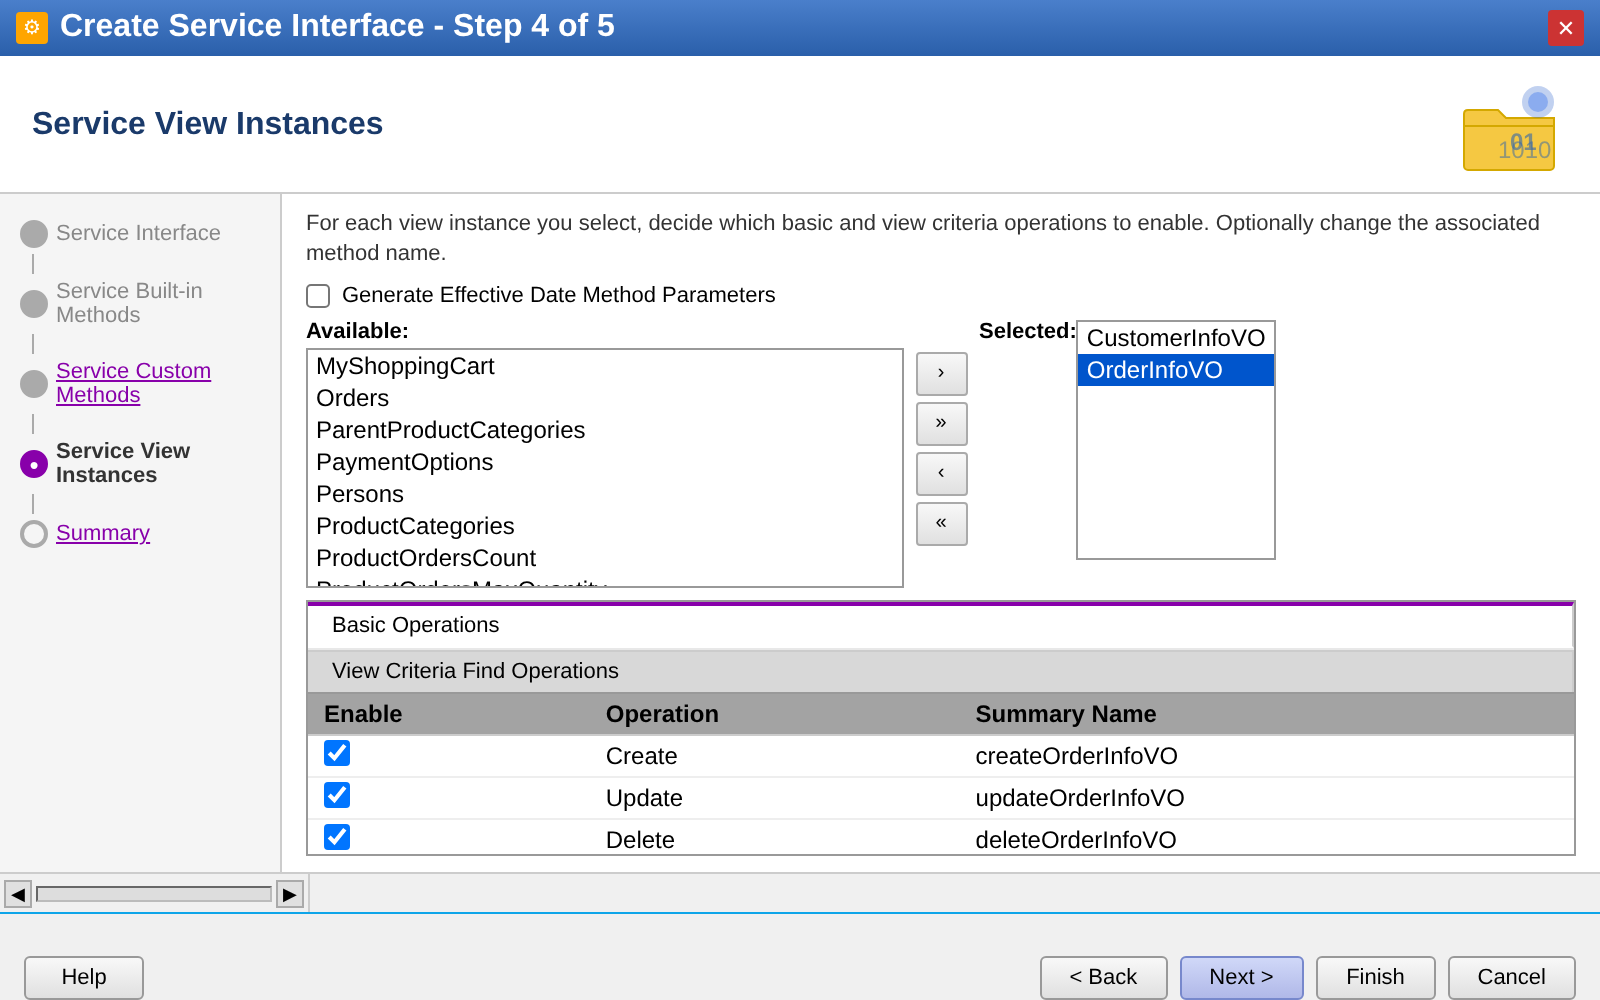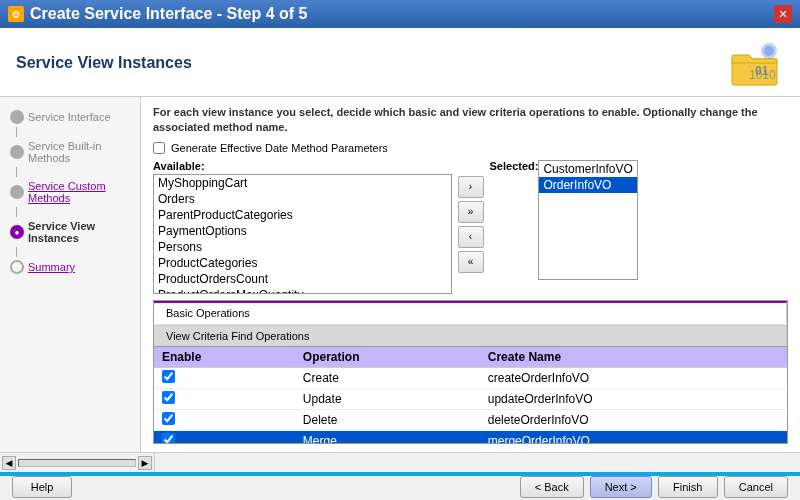--- a/index.html
+++ b/index.html
@@ -56,21 +56,21 @@
       font-size: 11px;
     }
     .nav-circle {
       width: 14px; height: 14px; border-radius: 50%; border: 2px solid #aaa;
       flex-shrink: 0; display: flex; align-items: center; justify-content: center;
     }
 
     
     .right-content { flex: 1; padding: 8px 12px; overflow: hidden; display: flex; flex-direction: column; }
 
-    .description-text { font-size: 11px; color: #333; margin-bottom: 6px; line-height: 1.4; font-weight: bold; }
+    .description-text { font-size: 11px; color: #333; margin-bottom: 6px; line-height: 1.4; }
 
     .checkbox-row { display: flex; align-items: center; gap: 6px; margin-bottom: 6px; }
     .checkbox-row input { width: 12px; height: 12px; }
     .checkbox-row label { font-size: 11px; }
 
     .panels-row { display: flex; gap: 6px; margin-bottom: 6px; align-items: flex-start; }
 
     .available-panel { flex: 1; display: flex; flex-direction: column; }
     .panel-label { font-size: 11px; font-weight: bold; margin-bottom: 2px; }
     .list-box {
@@ -117,35 +117,35 @@
     .tab.active {
       background: white;
       border-bottom: 1px solid white;
       margin-top: 0;
       border-top: 2px solid #8800aa;
       margin-bottom: -1px;
     }
 
     .operations-table { width: 100%; border-collapse: collapse; font-size: 11px; }
     .operations-table th {
-      background: #c4b5fd; border-bottom: 1px solid #ccc; padding: 3px 8px;
+      background: #a3a3a3; border-bottom: 1px solid #ccc; padding: 3px 8px;
       text-align: left; font-weight: bold; position: sticky; top: 0;
     }
     .operations-table td { padding: 2px 8px; border-bottom: 1px solid #eee; }
     .operations-table tr.highlighted { background: #0055cc; color: white; }
     .operations-table tr.highlighted td { color: white; }
     .table-scroll { overflow-y: auto; max-height: 140px; }
 
     
     .footer {
-      height: 28px;
+      height: 44px;
       background: #f0f0f0;
-      border-top: 4px solid #0ea5e9;
-      display: flex;
-      align-items: flex-start;
+      border-top: 1px solid #0ea5e9;
+      display: flex;
+      align-items: flex-end;
       padding: 0 12px;
       justify-content: space-between;
     }
     .footer-right { display: flex; gap: 6px; }
     .footer-btn {
       padding: 4px 14px;
       background: linear-gradient(to bottom, #f8f8f8, #e0e0e0);
       border: 1px solid #999;
       cursor: pointer;
       font-size: 11px;
@@ -284,21 +284,21 @@
         <div class="tabs-row">
           <div class="tab active">Basic Operations</div>
           <div class="tab">View Criteria Find Operations</div>
         </div>
         <div class="table-scroll">
           <table class="operations-table">
             <thead>
               <tr>
                 <th>Enable</th>
                 <th>Operation</th>
-                <th>Create Name</th>
+                <th>Summary Name</th>
               </tr>
             </thead>
             <tbody>
               <tr>
                 <td><input type="checkbox" checked="" style=""></td>
                 <td>Create</td>
                 <td>createOrderInfoVO</td>
               </tr>
               <tr>
                 <td><input type="checkbox" checked="" style=""></td>

